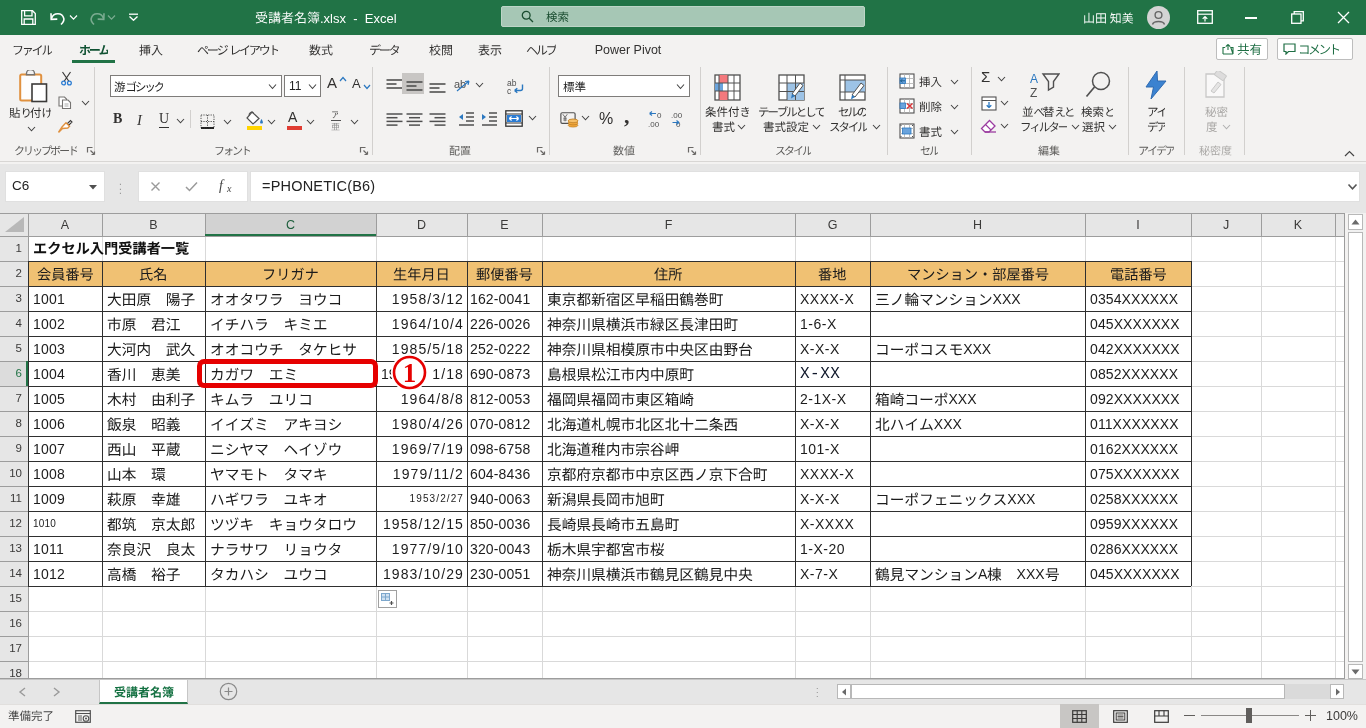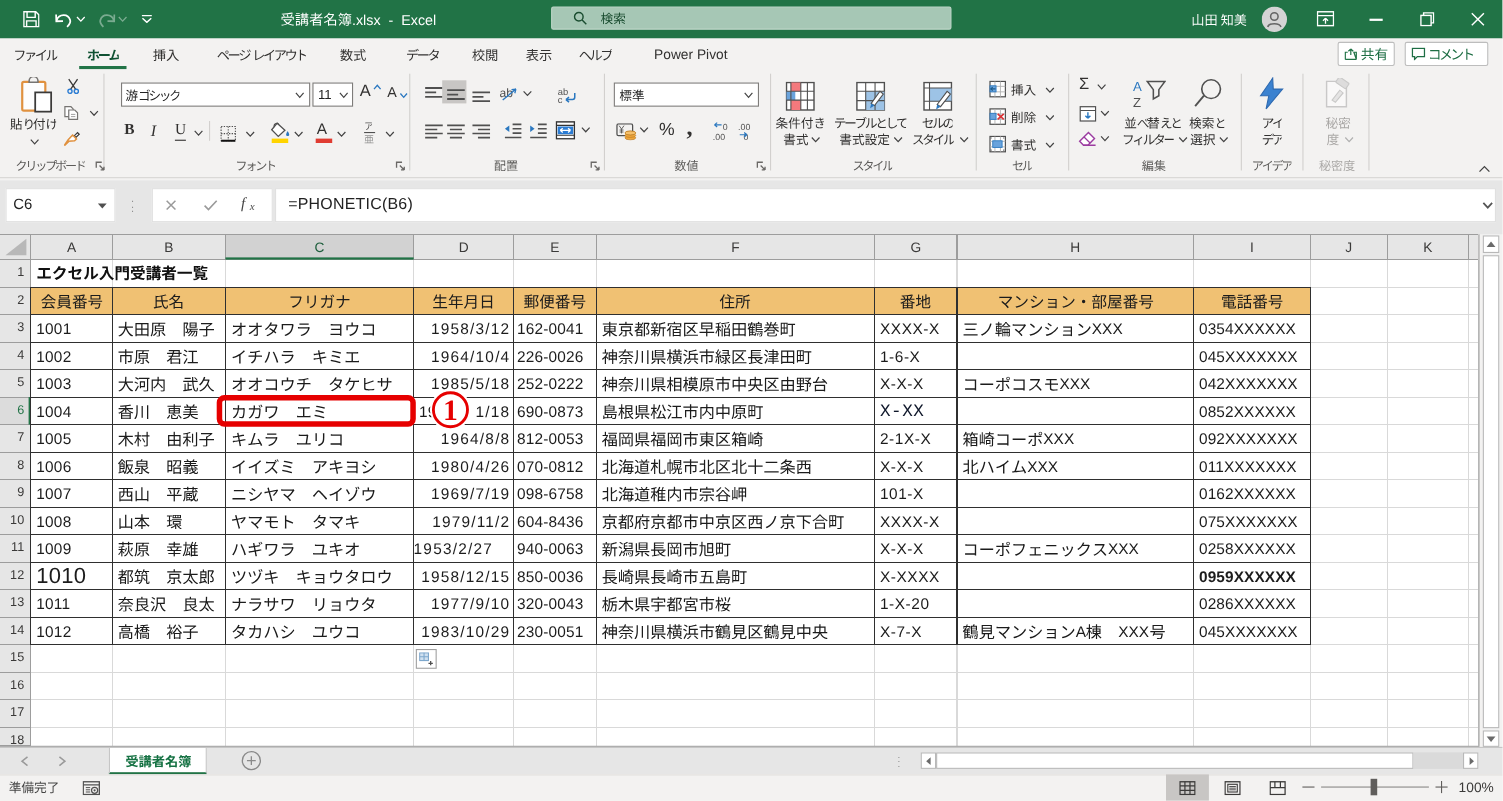--- a/index.html
+++ b/index.html
@@ -1520,21 +1520,21 @@
         <use href="#g151" x="0.0"></use>
         <use href="#g225" x="1000.0"></use>
         <use href="#g130" x="2000.0"></use>
         <use href="#g131" x="3000.0"></use>
         <use href="#g190" x="5000.0"></use>
         <use href="#g152" x="6000.0"></use>
         <use href="#g129" x="7000.0"></use>
       </g>
     </svg>
   </div>
-<div style="position:absolute;top:490.6px;font-family:'Liberation Sans',sans-serif;font-size:14.0px;color:#1c1c1c;font-weight:400;line-height:16.8px;white-space:pre;letter-spacing:1.10px;left:376.0px;width:88.0px;text-align:left">1953/2/27</div>
+<div style="position:absolute;top:490.6px;font-family:'Liberation Sans',sans-serif;font-size:10px;color:#1c1c1c;font-weight:400;line-height:16.8px;white-space:pre;letter-spacing:1.10px;left:376.0px;width:88.0px;text-align:right">1953/2/27</div>
 <div style="position:absolute;top:490.6px;font-family:'Liberation Sans',sans-serif;font-size:14.0px;color:#1c1c1c;font-weight:400;line-height:16.8px;white-space:pre;letter-spacing:0.15px;left:470.0px">940-0063</div>
 <div style="position:absolute;left:547.0px;top:491.6px">
     <svg width="117.6" height="14.7" style="display:block">
       <g transform="matrix(0.014700,0,0,-0.014700,0,12.936)" fill="#1c1c1c">
         <use href="#g136" x="0.0"></use>
         <use href="#g226" x="1000.0"></use>
         <use href="#g158" x="2000.0"></use>
         <use href="#g162" x="3000.0"></use>
         <use href="#g192" x="4000.0"></use>
         <use href="#g147" x="5000.0"></use>
@@ -1554,21 +1554,21 @@
         <use href="#g228" x="4000.0"></use>
         <use href="#g210" x="5000.0"></use>
         <use href="#g45" x="6000.0"></use>
         <use href="#g43" x="7000.0"></use>
         <use href="#g52" x="8000.0"></use>
       </g>
     </svg>
   </div>
 <div style="position:absolute;left:1007.3px;top:490.6px;font-size:14.0px;color:#1c1c1c;line-height:16.8px;font-family:'Liberation Sans',sans-serif;white-space:pre">XXX</div>
 <div style="position:absolute;top:490.6px;font-family:'Liberation Sans',sans-serif;font-size:14.0px;color:#1c1c1c;font-weight:400;line-height:16.8px;white-space:pre;letter-spacing:0.10px;left:1090.0px">0258XXXXXX</div>
-<div style="position:absolute;top:515.6px;font-family:'Liberation Sans',sans-serif;font-size:20px;color:#1c1c1c;font-weight:400;line-height:16.8px;white-space:pre;letter-spacing:0.20px;left:33.0px">1010</div>
+<div style="position:absolute;top:515.6px;font-family:'Liberation Sans',sans-serif;font-size:10px;color:#1c1c1c;font-weight:400;line-height:16.8px;white-space:pre;letter-spacing:0.20px;left:33.0px">1010</div>
 <div style="position:absolute;left:107.0px;top:516.6px">
     <svg width="88.2" height="14.7" style="display:block">
       <g transform="matrix(0.014700,0,0,-0.014700,0,12.936)" fill="#1c1c1c">
         <use href="#g135" x="0.0"></use>
         <use href="#g229" x="1000.0"></use>
         <use href="#g134" x="3000.0"></use>
         <use href="#g230" x="4000.0"></use>
         <use href="#g231" x="5000.0"></use>
       </g>
     </svg>
@@ -1599,21 +1599,21 @@
         <use href="#g162" x="3000.0"></use>
         <use href="#g194" x="4000.0"></use>
         <use href="#g147" x="5000.0"></use>
         <use href="#g235" x="6000.0"></use>
         <use href="#g183" x="7000.0"></use>
         <use href="#g143" x="8000.0"></use>
       </g>
     </svg>
   </div>
 <div style="position:absolute;top:515.6px;font-family:'Liberation Sans',sans-serif;font-size:14.0px;color:#1c1c1c;font-weight:400;line-height:16.8px;white-space:pre;letter-spacing:0.50px;left:800.0px">X-XXXX</div>
-<div style="position:absolute;top:515.6px;font-family:'Liberation Sans',sans-serif;font-size:14.0px;color:#1c1c1c;font-weight:700;line-height:16.8px;white-space:pre;letter-spacing:0.10px;left:1090.0px">0959XXXXXX</div>
+<div style="position:absolute;top:515.6px;font-family:'Liberation Sans',sans-serif;font-size:14.0px;color:#1c1c1c;font-weight:400;line-height:16.8px;white-space:pre;letter-spacing:0.10px;left:1090.0px">0959XXXXXX</div>
 <div style="position:absolute;top:540.6px;font-family:'Liberation Sans',sans-serif;font-size:14.0px;color:#1c1c1c;font-weight:400;line-height:16.8px;white-space:pre;letter-spacing:0.20px;left:33.0px">1011</div>
 <div style="position:absolute;left:107.0px;top:541.6px">
     <svg width="88.2" height="14.7" style="display:block">
       <g transform="matrix(0.014700,0,0,-0.014700,0,12.936)" fill="#1c1c1c">
         <use href="#g156" x="0.0"></use>
         <use href="#g236" x="1000.0"></use>
         <use href="#g237" x="2000.0"></use>
         <use href="#g236" x="4000.0"></use>
         <use href="#g230" x="5000.0"></use>
       </g>

